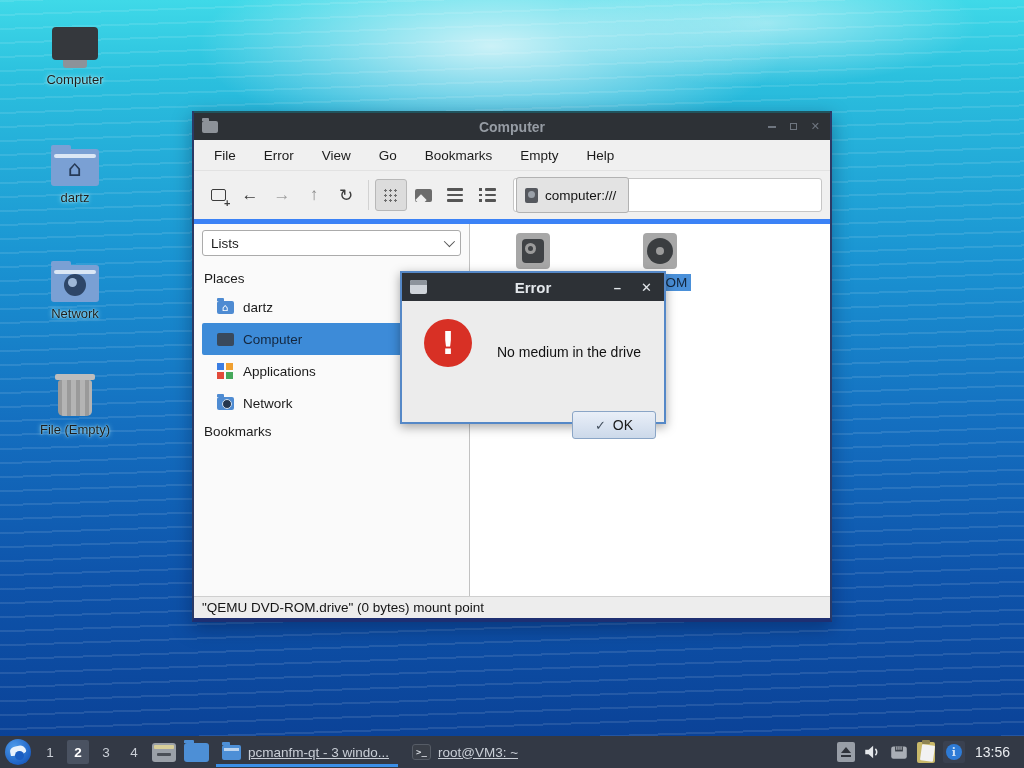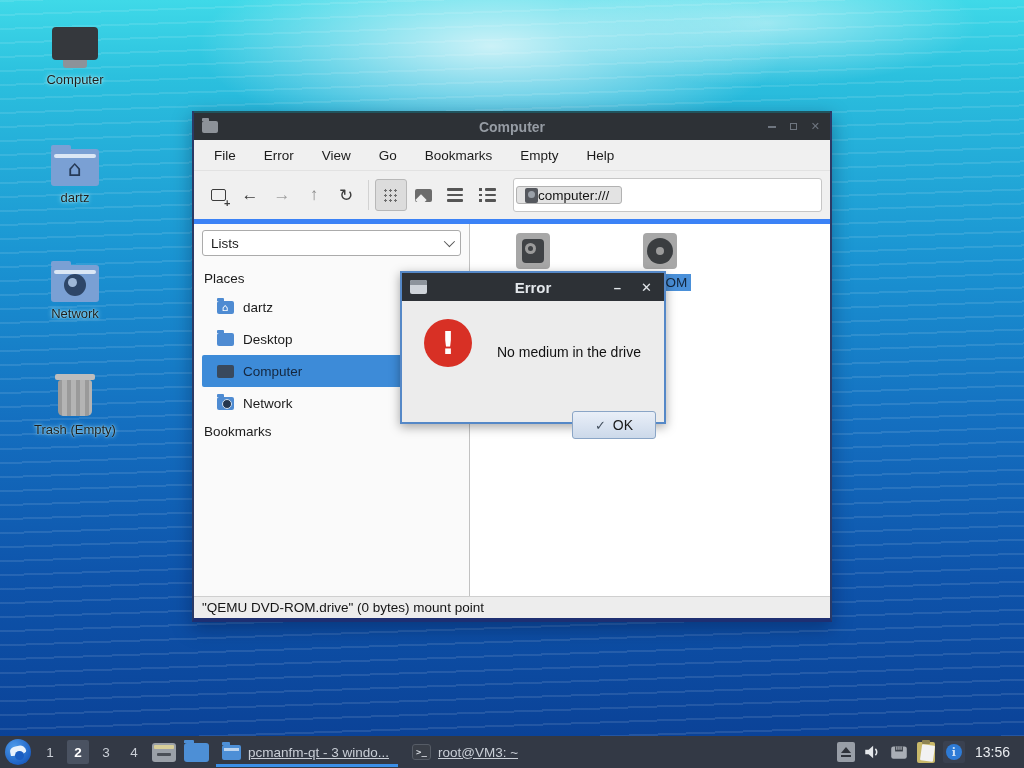--- a/index.html
+++ b/index.html
@@ -80,22 +80,22 @@
   .thumbicon::after { content:""; position:absolute; left:2px; bottom:-2px; width:8px; height:8px;
     background:#efefef; transform:rotate(45deg); }
   .lineicon { width:16px; display:flex; flex-direction:column; gap:3px; }
   .lineicon i { height:2.4px; background:#555; border-radius:1px; }
   .listicon { width:17px; display:flex; flex-direction:column; gap:3px; }
   .listicon i { height:2.4px; background:#555; border-radius:1px; position:relative; margin-left:6px; }
   .listicon i::before { content:""; position:absolute; left:-6px; top:0; width:3px; height:2.4px; background:#555; }
 
   .pathwrap { flex:1; margin-left:10px; height:34px; background:#ffffff; border:1px solid #c6c6c6;
     border-radius:3px; display:flex; align-items:center; padding:2px; }
-  .pathbtn { height:18px; background:#e3e3e3; border:1px solid #b2b2b2; border-radius:3px;
-    display:flex; align-items:center; padding:0 12px 0 8px; font-size:13.5px; color:#141414; }
+  .pathbtn { height:36px; background:#e3e3e3; border:1px solid #b2b2b2; border-radius:3px;
+    display:flex; align-items:center; gap:7px; padding:0 12px 0 8px; font-size:13.5px; color:#141414; }
   .minidrive { width:13px; height:15px; background:#55585e; border-radius:2px; position:relative; }
   .minidrive::after { content:""; position:absolute; left:3px; top:3px; width:7px; height:7px;
     border-radius:50%; background:#9aa0a8; }
 
   .content { flex:1; display:flex; min-height:0; border-top:5px solid #3b82f6; }
   .sidebar { width:276px; background:#fafafa; border-right:1px solid #c2c2c2; padding:6px 8px;
     font-size:13.5px; color:#1b1b1b; }
   .combo { height:26px; background:#fff; border:1px solid #ababab; border-radius:3px;
     display:flex; align-items:center; padding:0 8px; margin-bottom:10px; }
   .combo .chev { margin-left:auto; width:8px; height:8px; border-right:1.6px solid #555;
@@ -234,21 +234,21 @@
       <div class="big-folder">
           <div class="inner globe-mark"></div>
         </div>
     </div>
     <div class="lbl" data-name="desktop-icon-label">Network</div>
   </div>
   <div class="desk-icon" style="top:368px" data-name="desktop-icon-trash">
     <div class="glyph" style="padding-bottom:2px" data-name="trash-icon">
         <div class="trash-can"></div>
       </div>
-    <div class="lbl" data-name="desktop-icon-label">Trash (Empty)</div>
+    <div class="lbl" data-name="desktop-icon-label">File (Empty)</div>
   </div>
 
   <div class="window" data-name="file-manager-window">
     <div class="titlebar" data-name="window-titlebar">
       <div class="win-icon" data-name="window-folder-icon">
           <div class="titlefold"></div>
         </div>
       <div class="title" data-name="window-title">Computer</div>
       <div class="win-controls">
         <span class="ctl" data-name="minimize-icon">
@@ -322,31 +322,36 @@
           <span data-name="sidebar-mode-value">Lists</span>
           <span class="chev" data-name="chevron-down-icon"></span>
         </div>
         <div class="sect" data-name="sidebar-section-places">Places</div>
         <div class="srow" data-name="sidebar-item-dartz">
           <span class="sic" data-name="home-folder-icon">
               <span class="sfolder home"></span>
             </span>
           <span data-name="sidebar-item-label">dartz</span>
         </div>
-        <div class="srow" data-name="sidebar-item-desktop">
-          <span class="sic" data-name="desktop-folder-icon">
-              <span class="sfolder"></span>
-            </span>
-          <span data-name="sidebar-item-label">Desktop</span>
-        </div>
         <div class="srow selected" data-name="sidebar-item-computer">
           <span class="sic" data-name="computer-icon">
               <span class="smon"></span>
             </span>
           <span data-name="sidebar-item-label">Computer</span>
+        </div>
+        <div class="srow" data-name="sidebar-item-applications">
+          <span class="sic" data-name="applications-icon">
+              <span class="sapps">
+                <i></i>
+                <i></i>
+                <i></i>
+                <i></i>
+              </span>
+            </span>
+          <span data-name="sidebar-item-label">Applications</span>
         </div>
         <div class="srow" data-name="sidebar-item-network">
           <span class="sic" data-name="network-folder-icon">
               <span class="sfolder net"></span>
             </span>
           <span data-name="sidebar-item-label">Network</span>
         </div>
         <div class="sect" data-name="sidebar-section-bookmarks">Bookmarks</div>
       </div>
 

